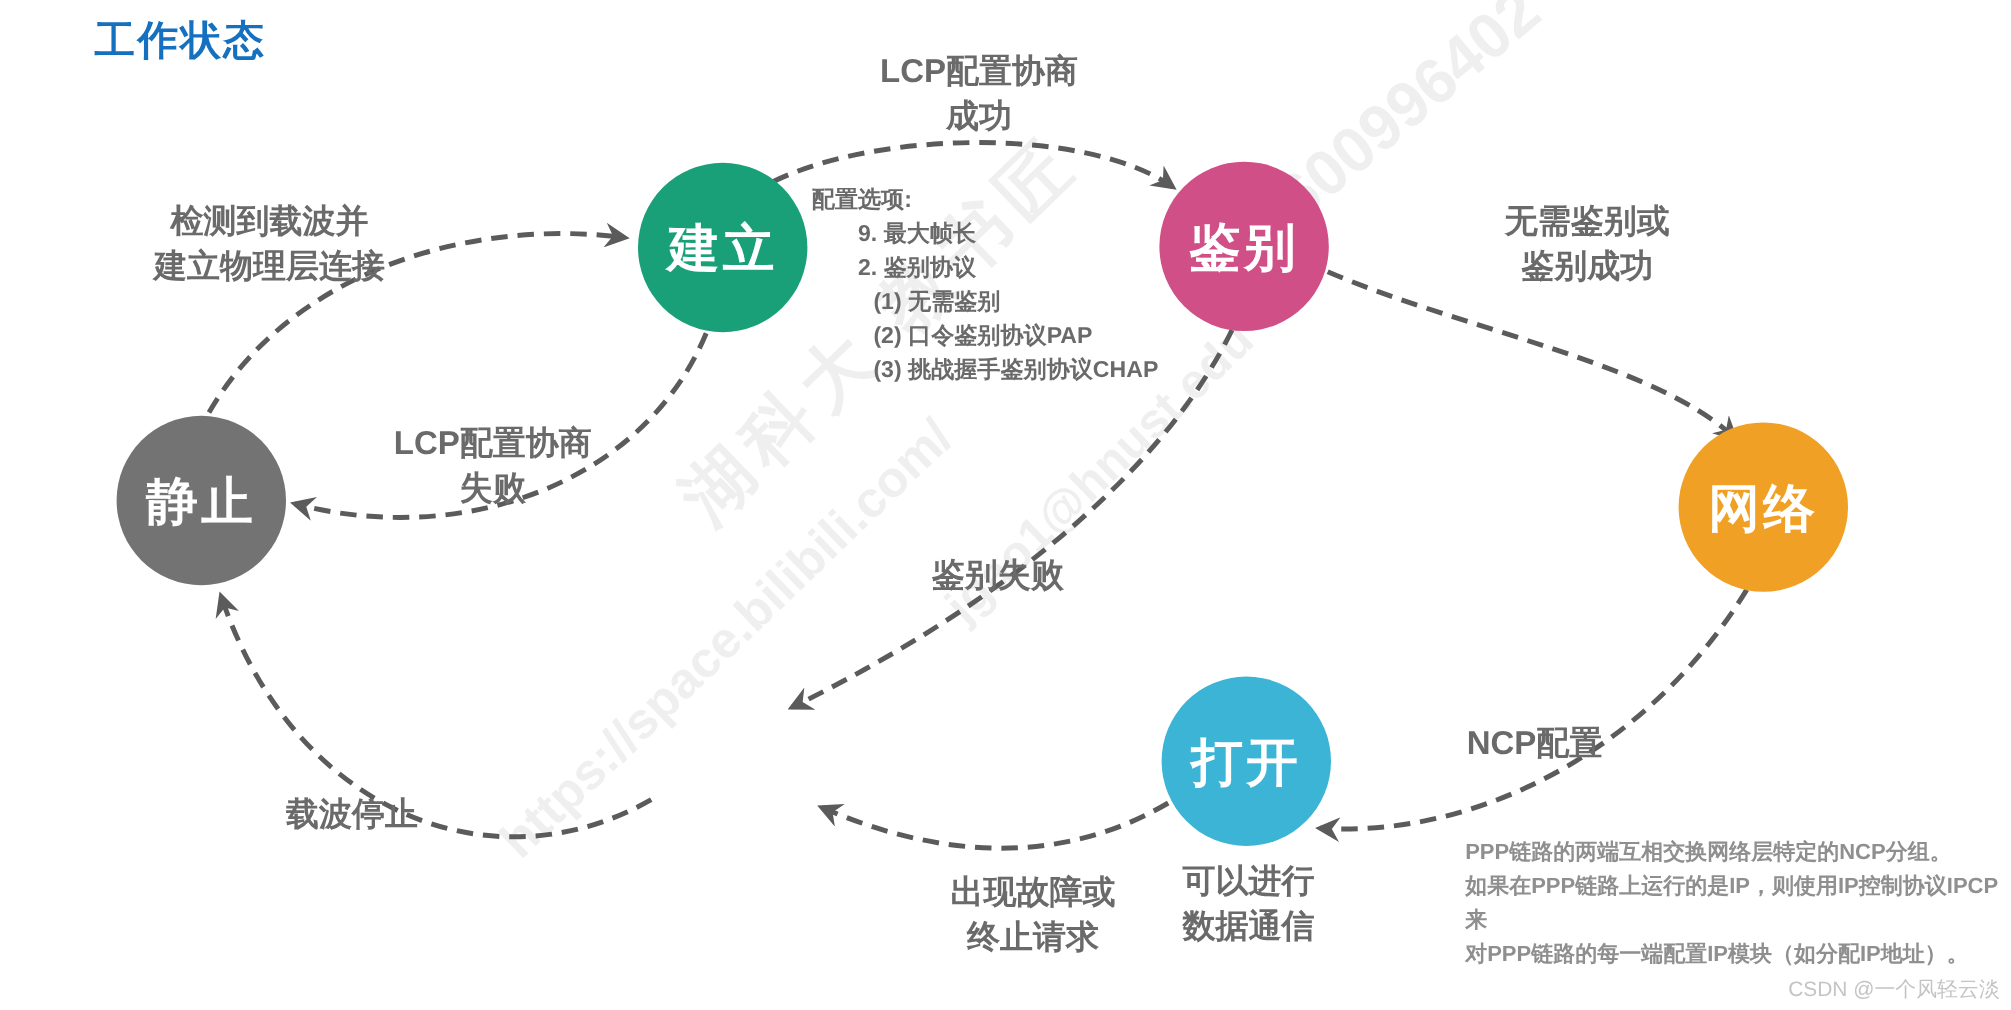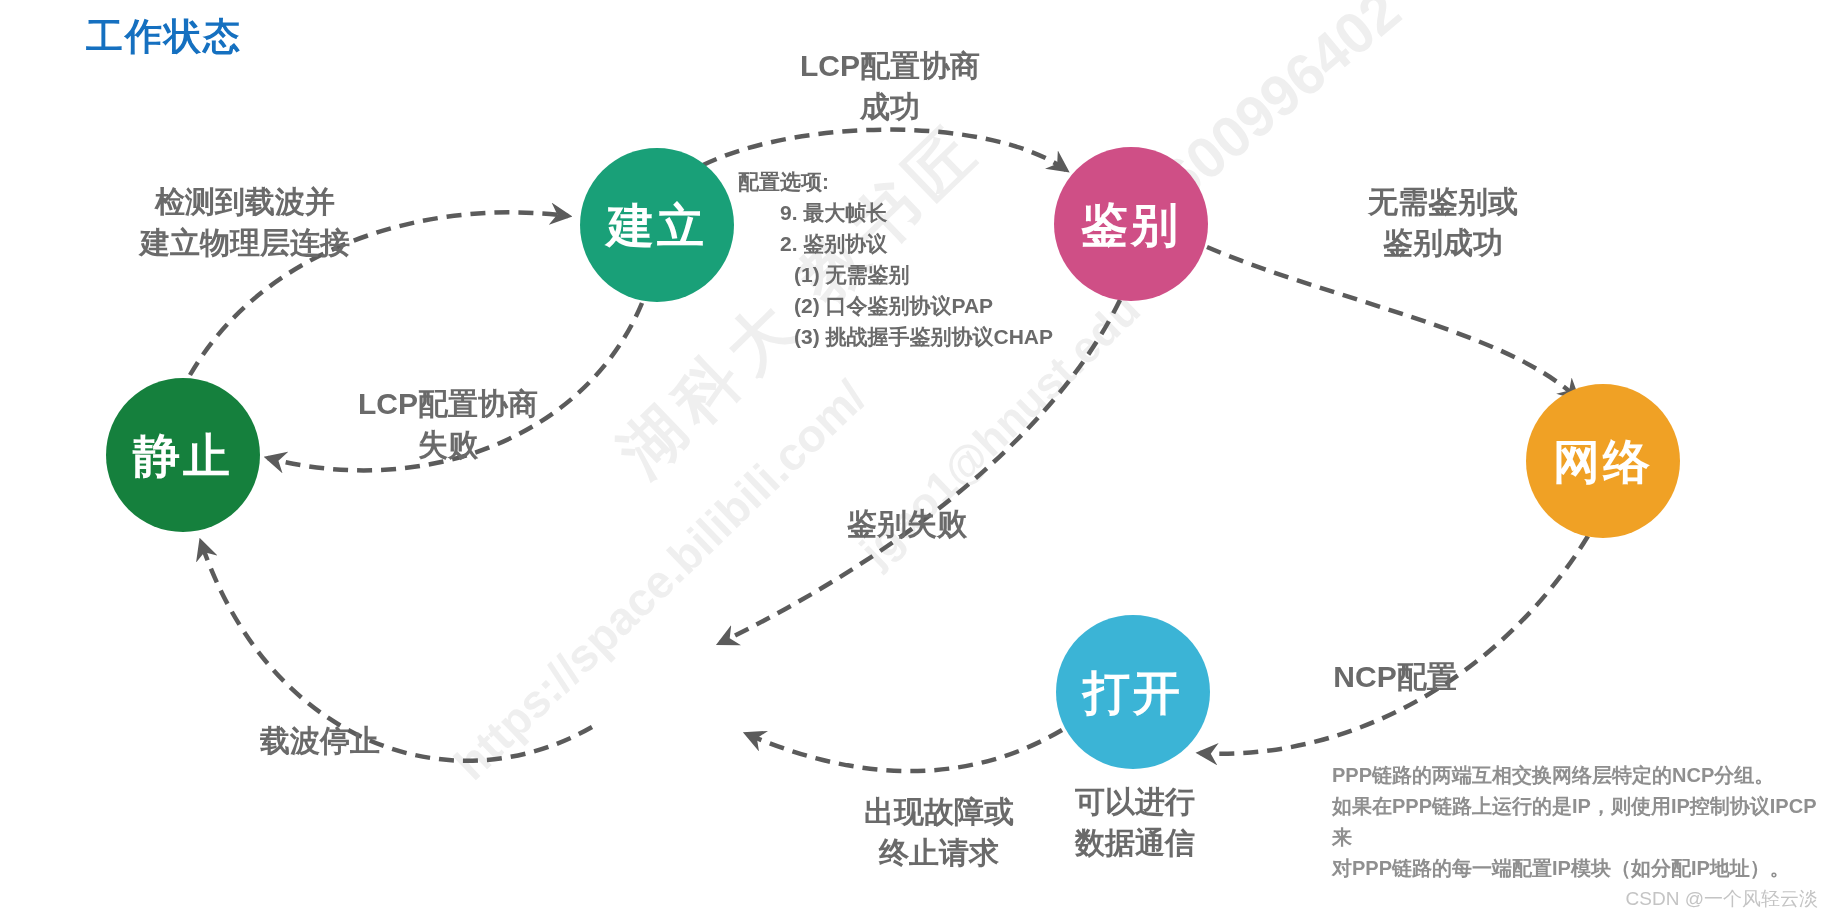--- a/index.html
+++ b/index.html
@@ -74,21 +74,21 @@
     <path class="arrow" marker-end="url(#ah)" d="M 1207,247 C 1330,300 1505,330 1577,398"></path>
     <path class="arrow" marker-end="url(#ah)" d="M 1588,536 C 1500,680 1345,762 1200,753"></path>
     <path class="arrow" marker-end="url(#ah)" d="M 1062,730 C 960,790 848,778 747,734"></path>
     <path class="arrow" marker-end="url(#ah)" d="M 1120,300 C 1052,440 890,560 720,643"></path>
     <path class="arrow" marker-end="url(#ah)" d="M 592,727 C 450,808 268,742 201,542"></path>
     <path class="arrow" marker-end="url(#ah)" d="M 642,303 C 585,440 420,498 268,458"></path>
   </svg>
 
   <div class="page-title">工作状态</div>
 
-  <div class="state" style="left: 106px; top: 378px; background: #15803d;">
+  <div class="state" style="left: 106px; top: 378px; background: #737373;">
     <span>静止</span>
   </div>
   <div class="state" style="left: 1054px; top: 147px; background: rgb(207, 79, 134);">
     <span>鉴别</span>
   </div>
   <div class="state" style="left: 580px; top: 148px; background: rgb(25, 160, 120);">
     <span>建立</span>
   </div>
   <div class="state" style="left: 1526px; top: 384px; background: rgb(240, 161, 37);">
     <span>网络</span>

